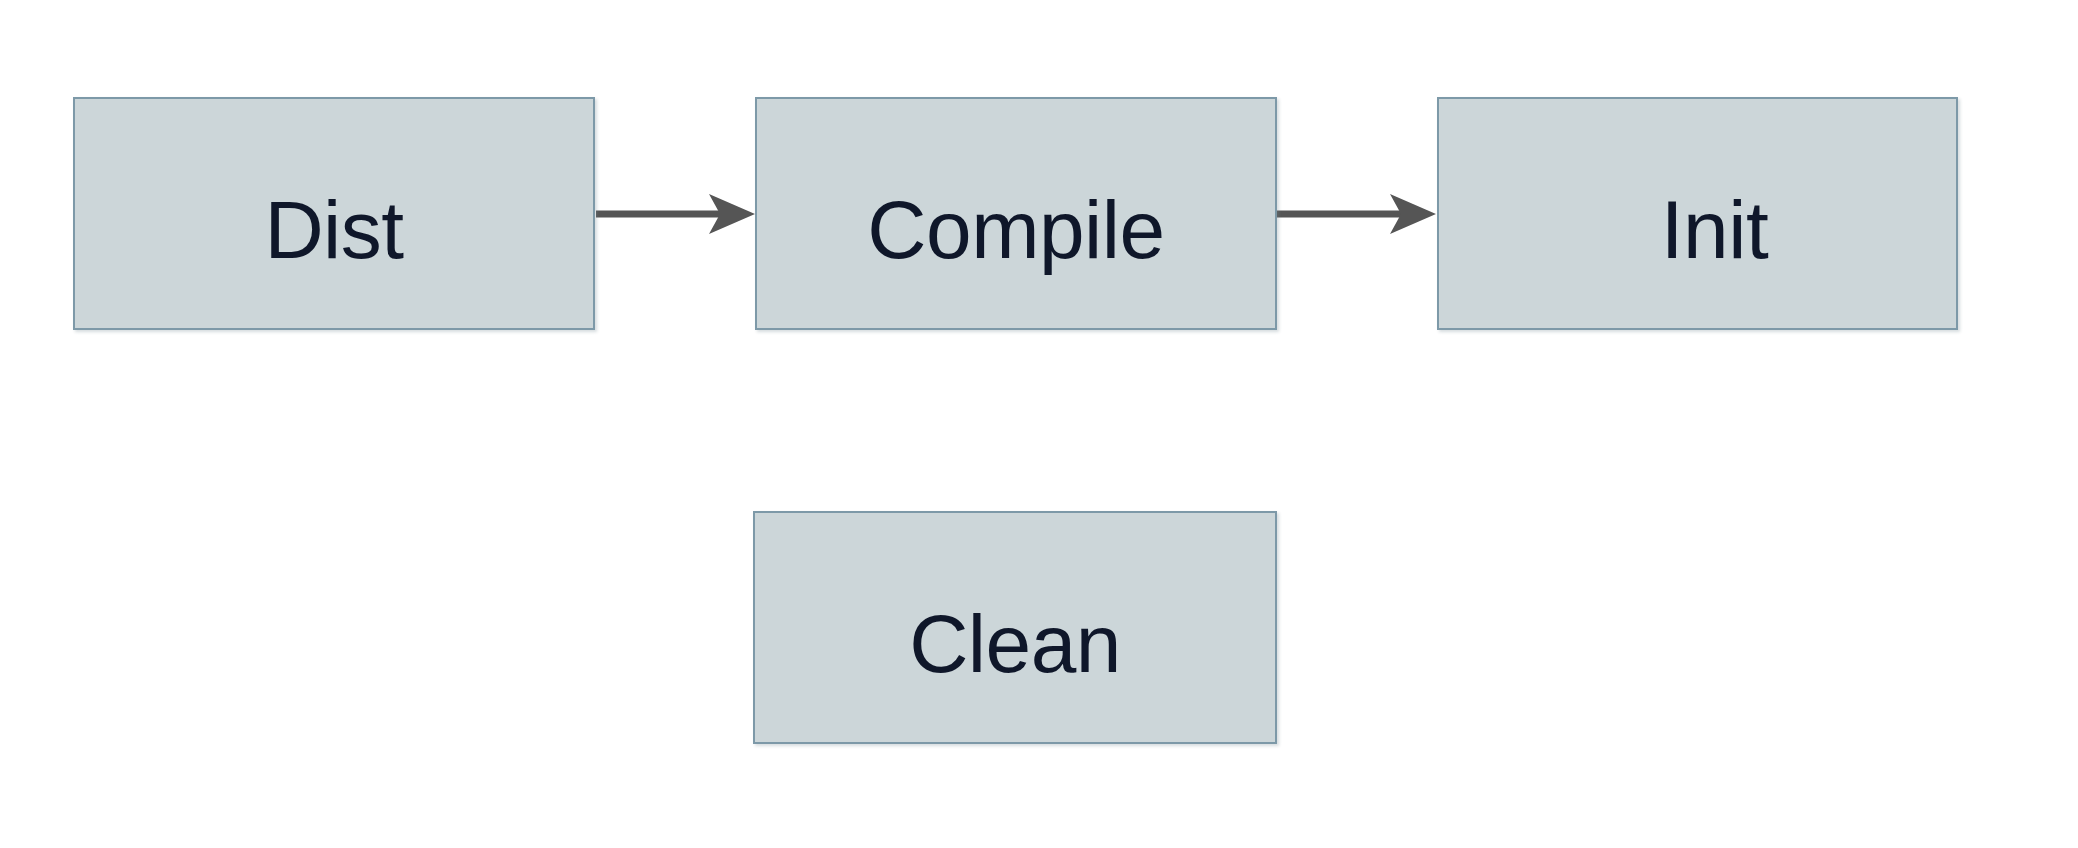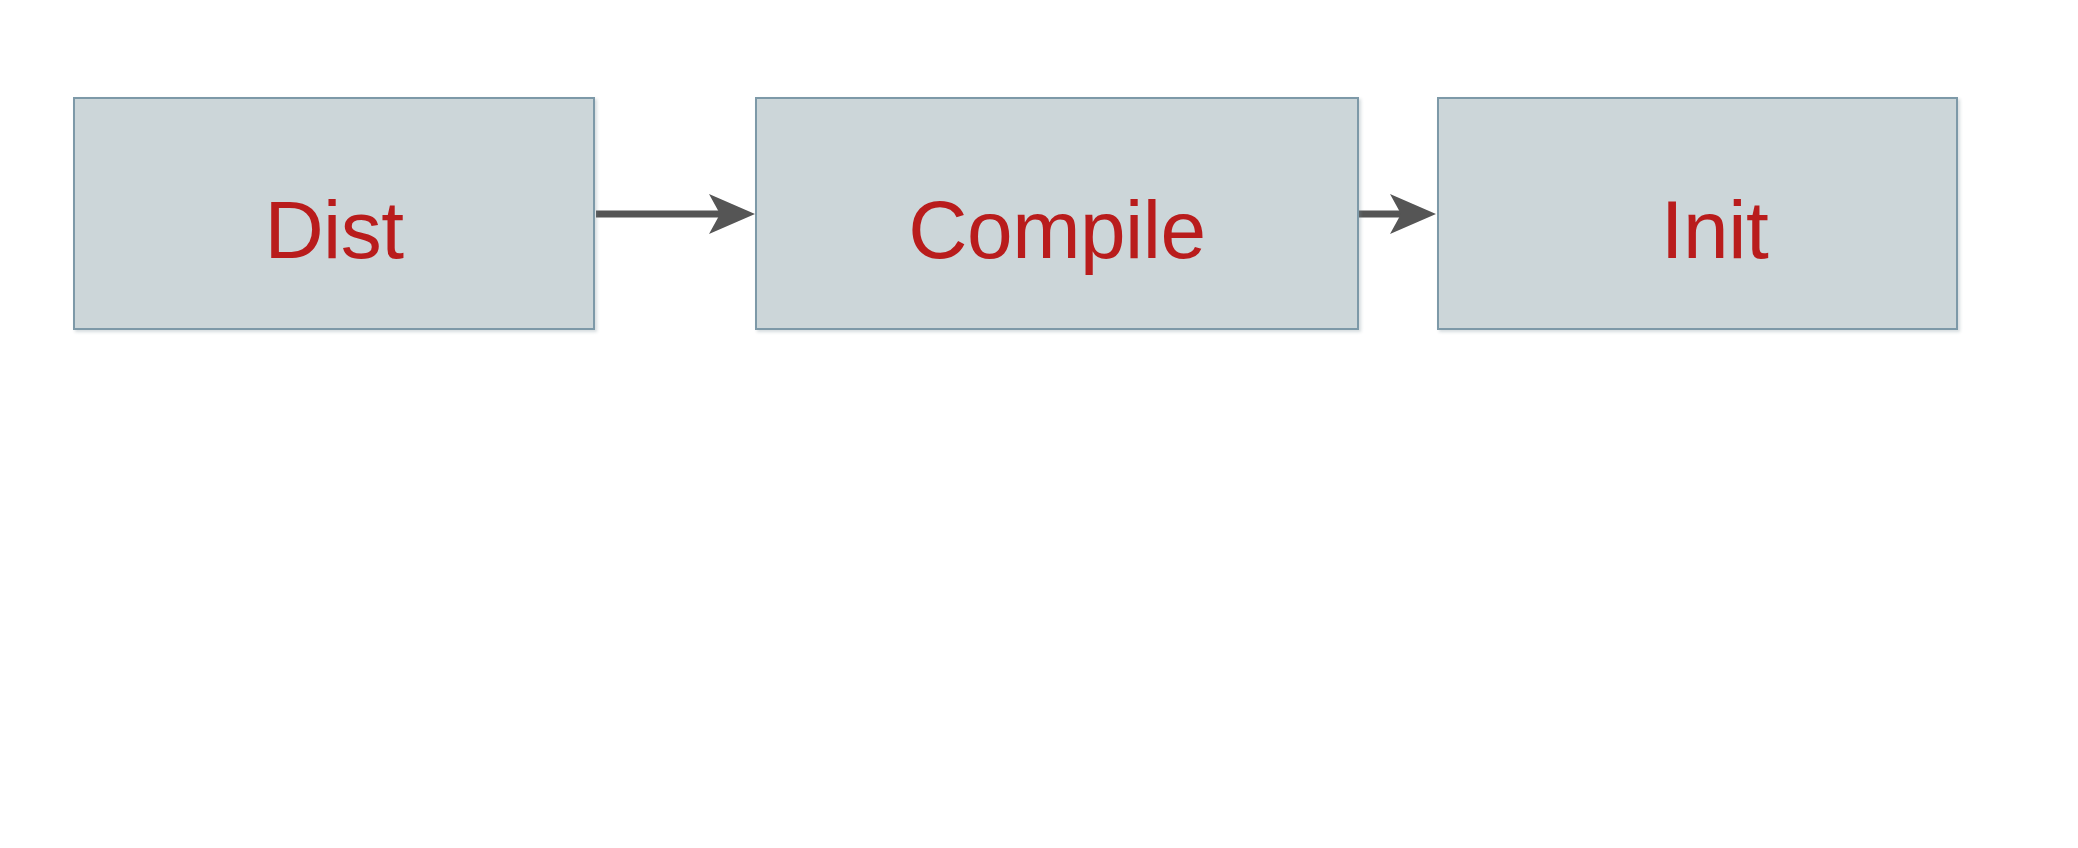--- a/index.html
+++ b/index.html
@@ -26,21 +26,21 @@
     border: 2px solid #7d99a8;
     box-shadow: 2px 2px 3px rgba(120, 140, 150, 0.30);
     display: flex;
     align-items: center;
     justify-content: center;
   }
   .node-label {
     font-family: "Liberation Sans", sans-serif;
     font-size: 82px;
     font-weight: 400;
-    color: #b91c1c;
+    color: #0f172a;
     letter-spacing: -0.5px;
     line-height: 1;
     white-space: nowrap;
     user-select: none;
     margin-top: 32px;
   }
   .edge {
     position: absolute;
     overflow: visible;
     pointer-events: none;
@@ -67,22 +67,25 @@
 
   <svg class="edge" style="left:1277px; top:190px; width:162px; height:50px;" viewBox="0 0 162 50">
     <line class="edge-line" x1="0" y1="24" x2="136" y2="24"></line>
     <path class="edge-head" d="M 159 24 L 113 4 L 124 24 L 113 44 Z"></path>
   </svg>
 
   <div class="node" style="left:73px; top:97px; width:522px; height:233px;">
     <span class="node-label">Dist</span>
   </div>
 
-  <div class="node" style="left:755px; top:97px; width:604px; height:233px;">
+  <div class="node" style="left:755px; top:97px; width:522px; height:233px;">
     <span class="node-label">Compile</span>
   </div>
 
   <div class="node" style="left:1437px; top:97px; width:521px; height:233px;padding-left:34px;">
     <span class="node-label">Init</span>
   </div>
 
+  <div class="node" style="left:753px; top:511px; width:524px; height:233px;">
+    <span class="node-label">Clean</span>
+  </div>
 
 </div>
 
 </body></html>

